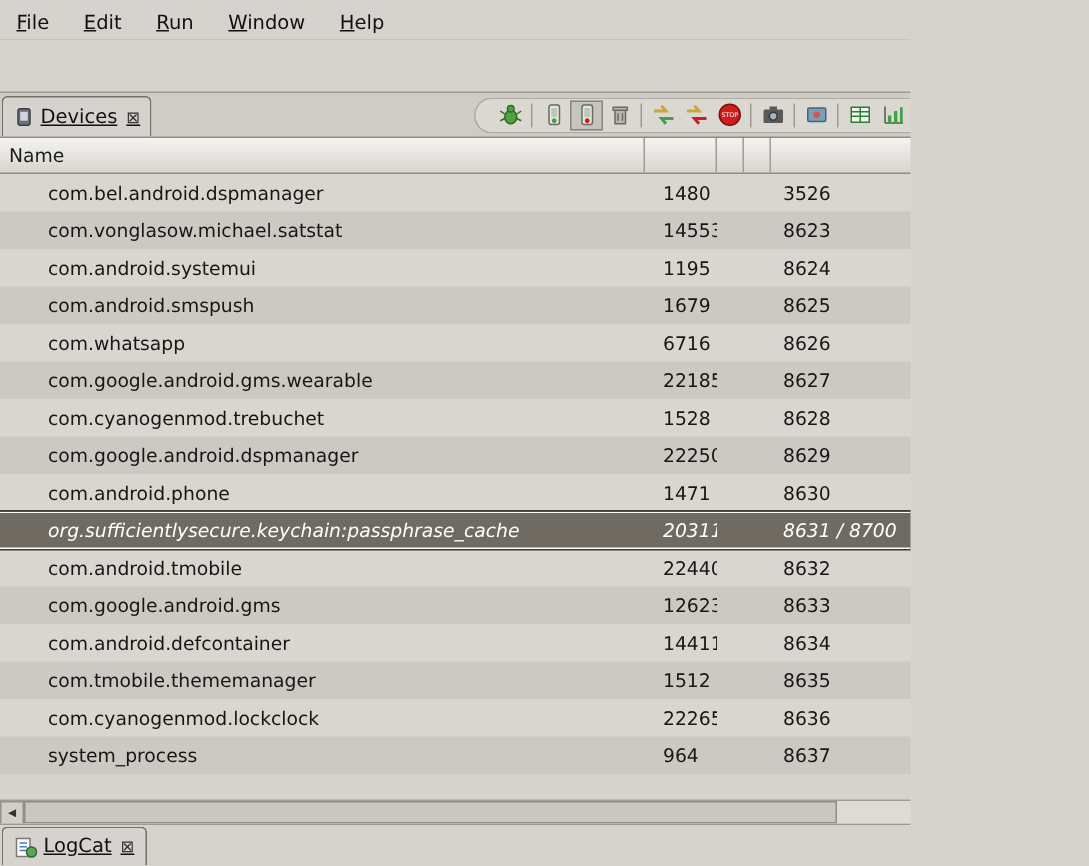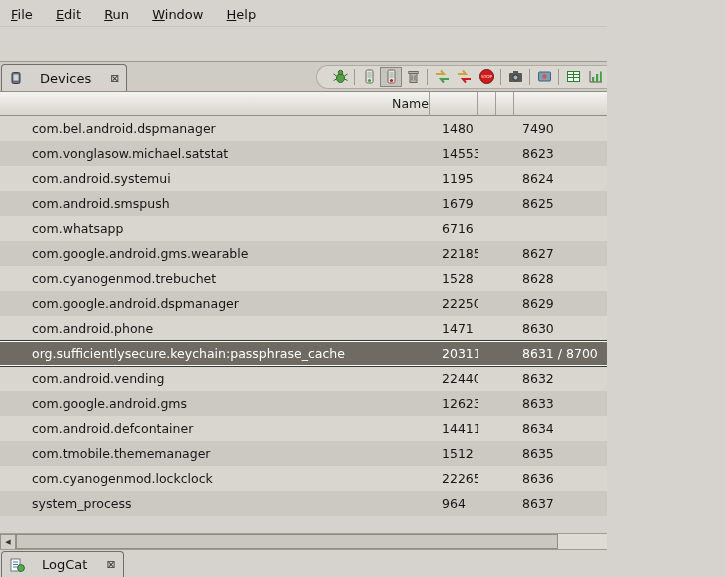--- a/index.html
+++ b/index.html
@@ -20,50 +20,50 @@
   .top-toolbar { height: 35px; background: #d6d3ce; border-bottom: 1px solid #9d9a93; }
 
   
   .main { height: 487px; display: flex; }
   .devices-panel { width: 664px; display: flex; flex-direction: column; }
   .sash { width: 4px; background: #d6d3ce; border-left: 1px solid #b5b2ab; border-right: 1px solid #b5b2ab; cursor: col-resize; }
   .threads-panel { flex: 1; overflow: hidden; display: flex; flex-direction: column; }
 
   
   .panel-header { height: 30px; border-bottom: 1px solid #8f8d86; background: #cfccc5; display: flex; align-items: flex-end; padding-left: 1px; overflow: hidden; }
-  .tab { height: 27px; display: flex; align-items: center; gap: 17px; padding: 0 7px; background: #d6d3ce;
-         border: 1px solid #716f69; border-bottom: none; border-radius: 4px 4px 0 0; font-size: 13px; color: #111; white-space: nowrap; }
+  .tab { height: 27px; display: flex; align-items: center; gap: 4px; padding: 0 7px; background: #d6d3ce;
+         border: 1px solid #716f69; border-bottom: none; border-radius: 4px 4px 0 0; font-size: 13px; color: #111; white-space: nowrap; text-decoration: underline; }
   .tab-close { font-size: 11px; color: #333; margin-left: 2px; cursor: pointer; }
   .tab-icon { display: inline-flex; align-items: center; }
 
   .panel-toolbar { margin-left: auto; align-self: center; display: flex; align-items: center; height: 24px;
                    padding: 0 4px 0 12px; background: #dbd8d2; border: 1px solid #aeaba4; border-right: none;
                    border-radius: 12px 0 0 12px; }
   .ticon { width: 22px; height: 20px; display: inline-flex; align-items: center; justify-content: center; border: 1px solid transparent; cursor: pointer; }
   .ticon.pressed { background: #c7c4bd; border-color: #87857f; }
   .ticon.glyph { font-size: 10px; color: #222; width: 18px; }
   .tsep { width: 1px; height: 16px; background: #9d9a93; margin: 0 3px; display: inline-block; }
 
   
   .table-area { flex: 1; display: flex; overflow: hidden; }
   .table-left { width: 648px; display: flex; flex-direction: column; }
   .thead { height: 24px; display: flex; }
   .th { background: linear-gradient(#f4f3f0, #d8d5ce); border-right: 1px solid #a19e97; border-bottom: 1px solid #8f8d86;
-        font-size: 12.5px; line-height: 23px; padding-left: 6px; color: #1c1c1c; overflow: hidden; white-space: nowrap; text-align: right; }
+        font-size: 12.5px; line-height: 23px; padding-left: 6px; color: #1c1c1c; overflow: hidden; white-space: nowrap; }
   .col-name { width: 430px; }
   .col-pid  { width: 48px; }
   .col-s1, .col-s2 { width: 18px; padding-left: 0; }
   .col-port { flex: 1; border-right: none; }
 
   .tbody { height: 417px; background: #d6d3ce; overflow: hidden; }
   .row { display: flex; height: 25px; line-height: 25px; font-size: 12.5px; color: #161616; cursor: default; }
   .row.light { background: #d9d6d0; }
   .row.dark  { background: #ccc9c3; }
   .row.selected { background: #6f6b62; color: #ffffff; position: relative;
-                  box-shadow: inset 0 1px 0 #ffffff, inset 0 -1px 0 #ffffff, 0 1px 0 #3c3a36, 0 -1px 0 #3c3a36; }
+                  box-shadow: inset 0 1px 0 #ffffff, inset 0 -1px 0 #ffffff, 0 1px 0 #3c3a36, 0 -1px 0 #3c3a36; font-style: italic; }
   .cell { overflow: hidden; white-space: nowrap; }
   .cell-name { width: 430px; padding-left: 32px; }
   .cell-pid  { width: 48px; padding-left: 12px; }
   .cell-s1, .cell-s2 { width: 18px; }
   .cell-port { flex: 1; padding-left: 8px; }
 
   
   .hscroll { height: 16px; display: flex; background: #d9d6d0; border-top: 1px solid #a19e97; }
   .sbtn { width: 16px; height: 16px; background: #d2cfc8; border: 1px solid #94918a; font-size: 7px;
           display: inline-flex; align-items: center; justify-content: center; color: #33322f; flex: none; cursor: pointer; }
@@ -204,21 +204,21 @@
             <div class="th col-s1"></div>
             <div class="th col-s2"></div>
             <div class="th col-port"></div>
           </div>
           <div class="tbody" id="tbody">
               <div class="row light">
                 <div class="cell cell-name">com.bel.android.dspmanager</div>
                 <div class="cell cell-pid">1480</div>
                 <div class="cell cell-s1"></div>
                 <div class="cell cell-s2"></div>
-                <div class="cell cell-port">7490</div>
+                <div class="cell cell-port">3526</div>
               </div>
               <div class="row dark">
                 <div class="cell cell-name">com.vonglasow.michael.satstat</div>
                 <div class="cell cell-pid">14553</div>
                 <div class="cell cell-s1"></div>
                 <div class="cell cell-s2"></div>
                 <div class="cell cell-port">8623</div>
               </div>
               <div class="row light">
                 <div class="cell cell-name">com.android.systemui</div>
@@ -232,20 +232,21 @@
                 <div class="cell cell-pid">1679</div>
                 <div class="cell cell-s1"></div>
                 <div class="cell cell-s2"></div>
                 <div class="cell cell-port">8625</div>
               </div>
               <div class="row light">
                 <div class="cell cell-name">com.whatsapp</div>
                 <div class="cell cell-pid">6716</div>
                 <div class="cell cell-s1"></div>
                 <div class="cell cell-s2"></div>
+                <div class="cell cell-port">8626</div>
               </div>
               <div class="row dark">
                 <div class="cell cell-name">com.google.android.gms.wearable</div>
                 <div class="cell cell-pid">22185</div>
                 <div class="cell cell-s1"></div>
                 <div class="cell cell-s2"></div>
                 <div class="cell cell-port">8627</div>
               </div>
               <div class="row light">
                 <div class="cell cell-name">com.cyanogenmod.trebuchet</div>
@@ -269,21 +270,21 @@
                 <div class="cell cell-port">8630</div>
               </div>
               <div class="row selected">
                 <div class="cell cell-name">org.sufficientlysecure.keychain:passphrase_cache</div>
                 <div class="cell cell-pid">20311</div>
                 <div class="cell cell-s1"></div>
                 <div class="cell cell-s2"></div>
                 <div class="cell cell-port">8631 / 8700</div>
               </div>
               <div class="row light">
-                <div class="cell cell-name">com.android.vending</div>
+                <div class="cell cell-name">com.android.tmobile</div>
                 <div class="cell cell-pid">22440</div>
                 <div class="cell cell-s1"></div>
                 <div class="cell cell-s2"></div>
                 <div class="cell cell-port">8632</div>
               </div>
               <div class="row dark">
                 <div class="cell cell-name">com.google.android.gms</div>
                 <div class="cell cell-pid">12623</div>
                 <div class="cell cell-s1"></div>
                 <div class="cell cell-s2"></div>

